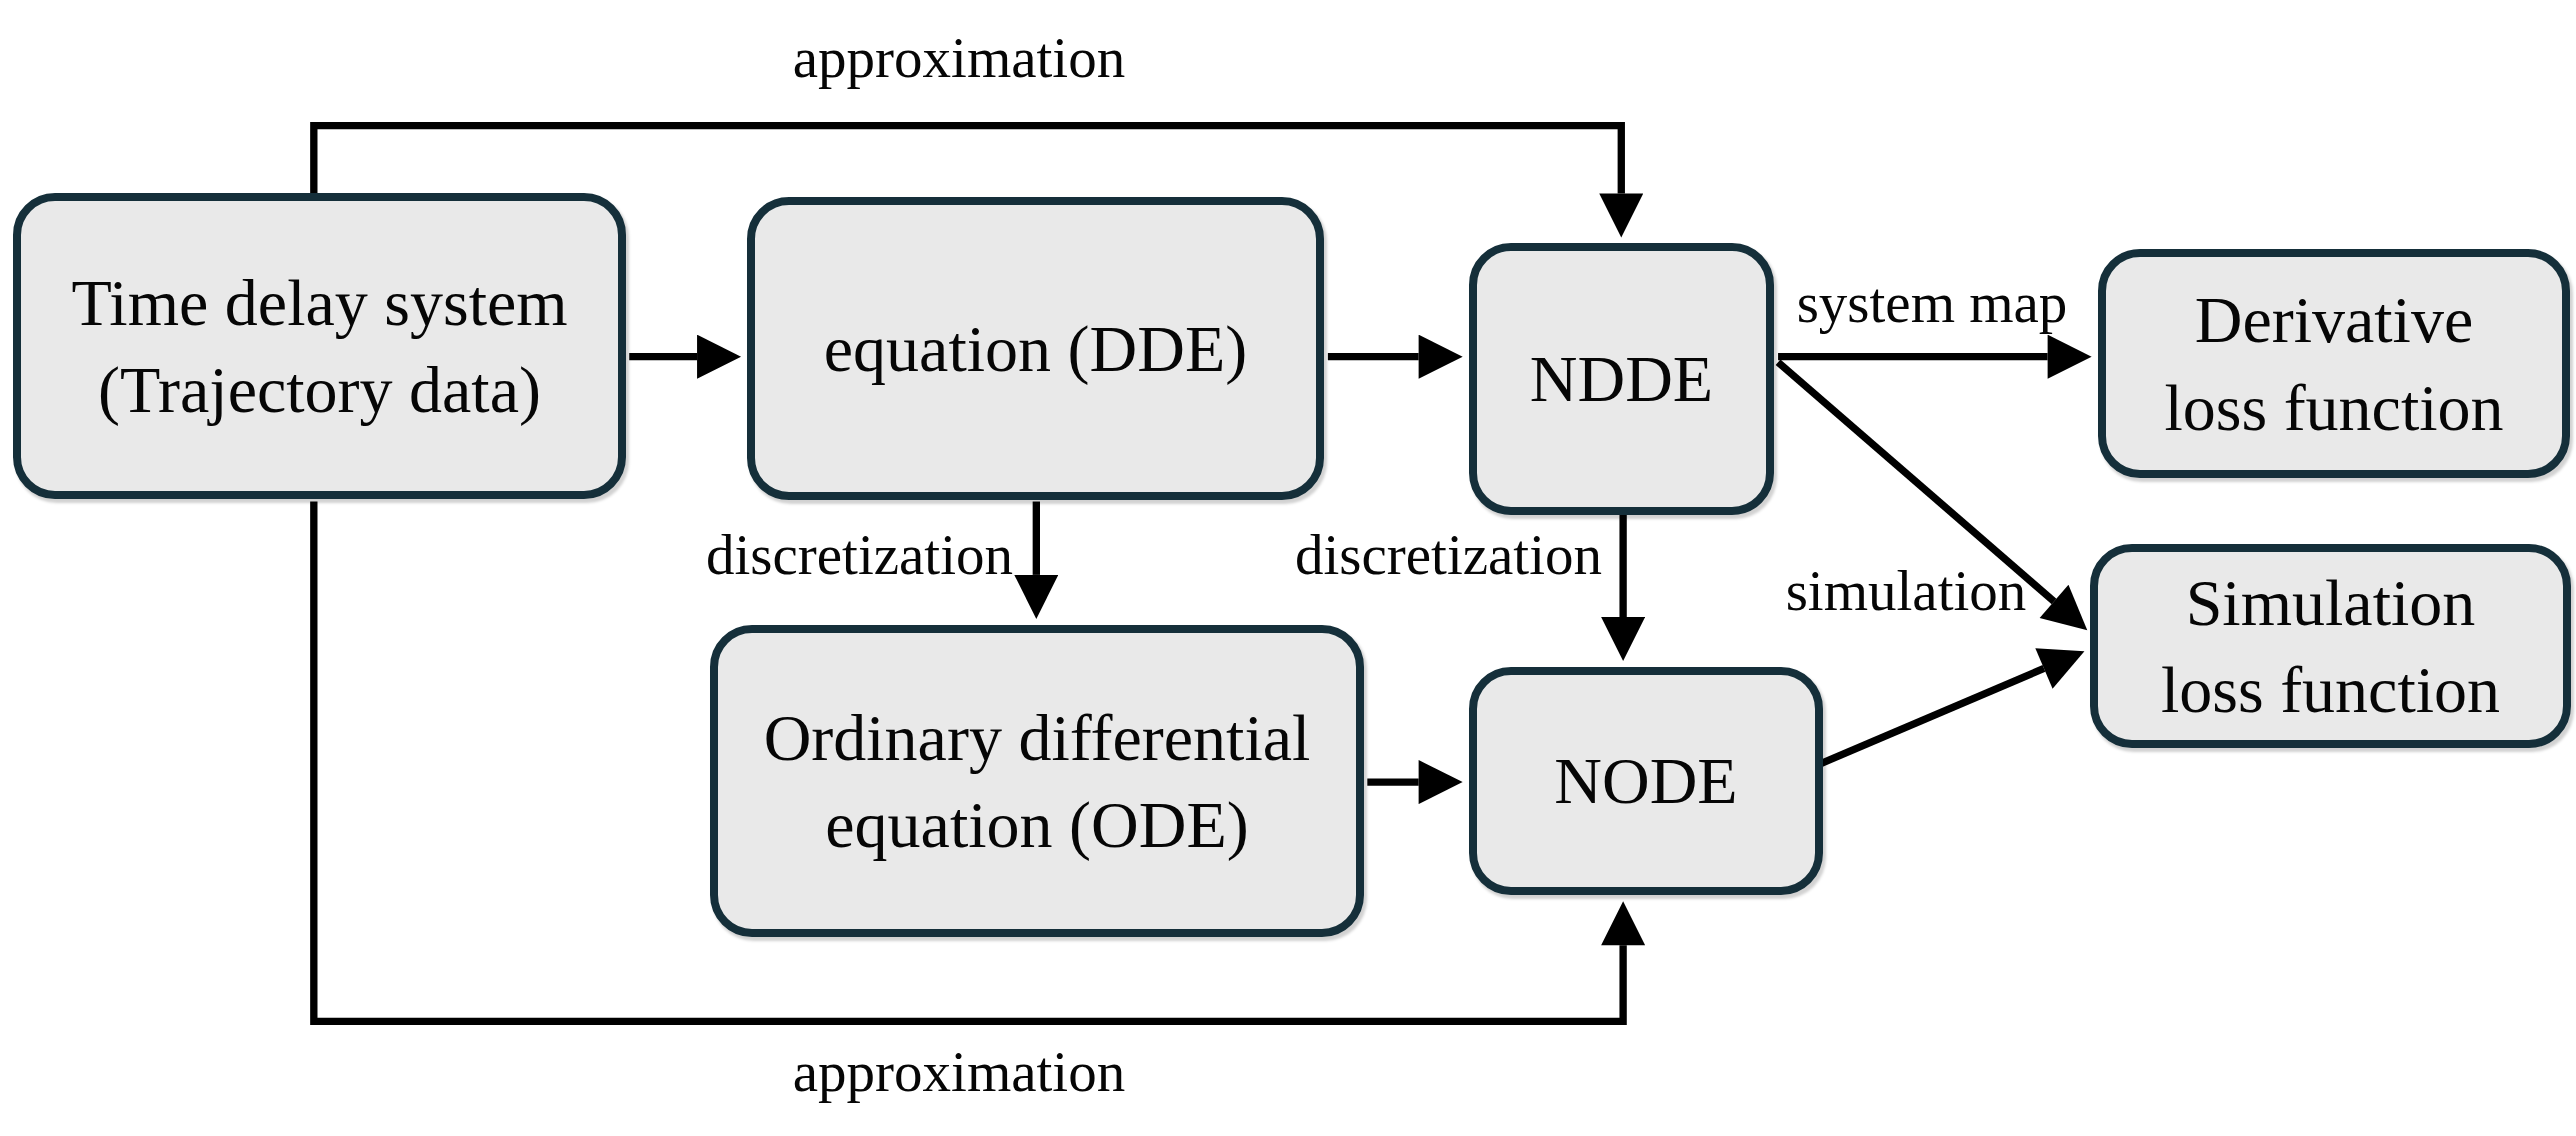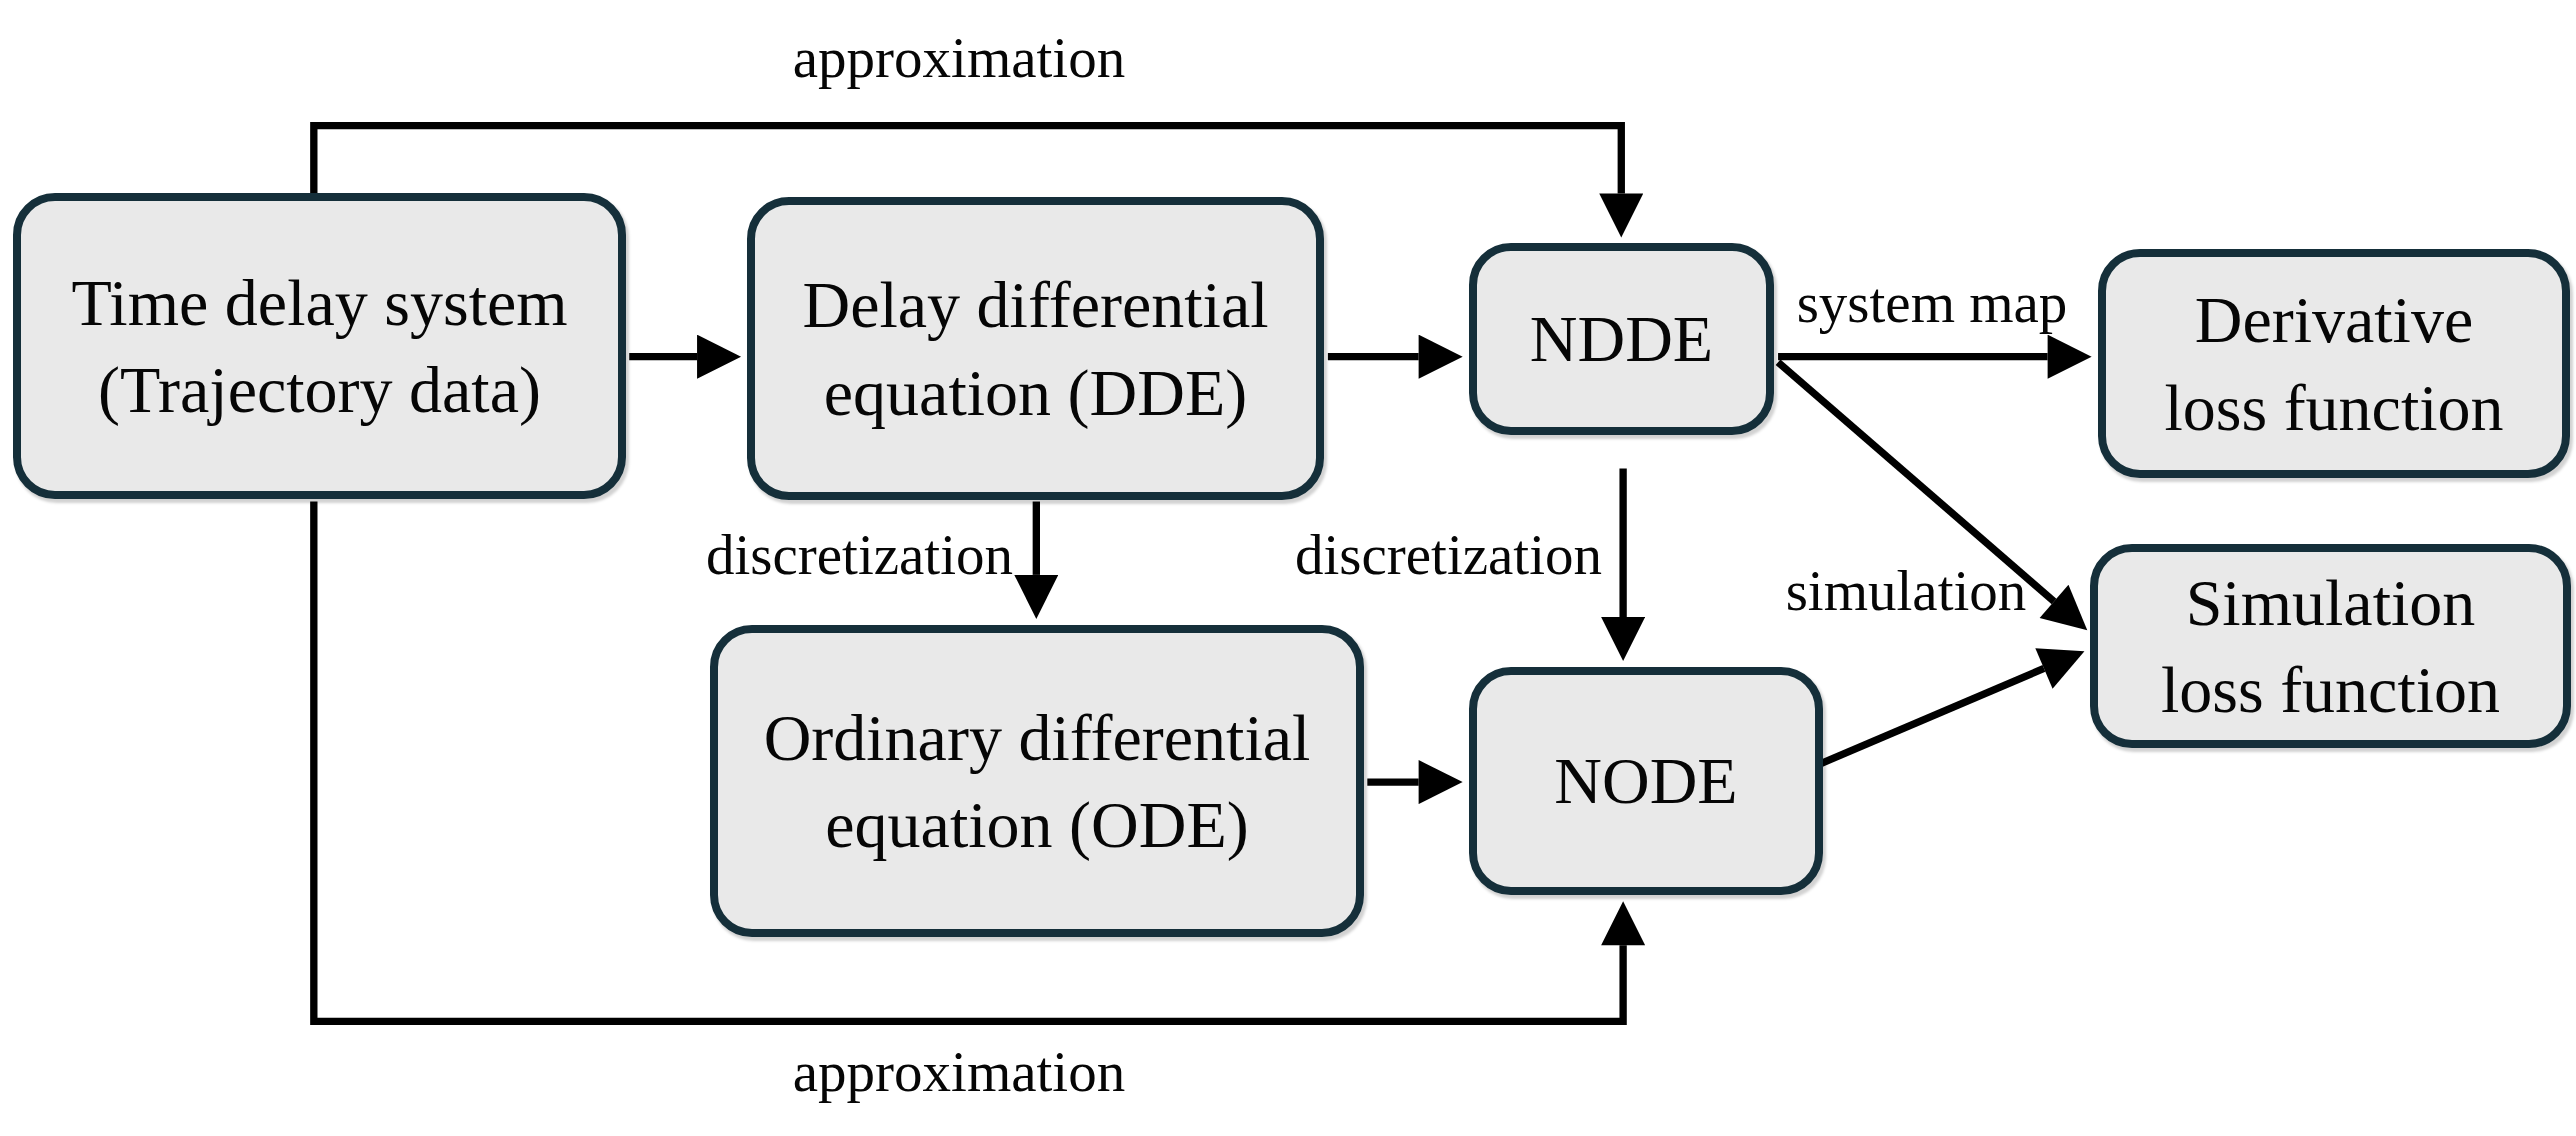--- a/index.html
+++ b/index.html
@@ -27,21 +27,21 @@
     border-radius:42px;
     display:flex;flex-direction:column;
     align-items:center;justify-content:center;
     text-align:center;
     font-size:66px;line-height:1.32;
     box-shadow:2.8px 3.7px 2.8px rgba(0,0,0,0.18);
   }
   .node span{display:block;white-space:nowrap;}
   #box-time-delay{left:13px;top:193px;width:613px;height:306px;align-items:center;}
   #box-dde       {left:747px;top:197px;width:577px;height:303px;}
-  #box-ndde      {left:1469px;top:243px;width:305px;height:192px;}
+  #box-ndde      {left:1469px;top:243px;width:305px;height:272px;}
   #box-deriv     {left:2098px;top:249px;width:472px;height:229px;}
   #box-ode       {left:710px;top:625px;width:654px;height:312px;}
   #box-node      {left:1469px;top:667px;width:354px;height:228px;}
   #box-sim       {left:2090px;top:544px;width:481px;height:204px;}
   .edge-label{
     position:absolute;
     font-size:57px;line-height:1.05;
     white-space:nowrap;
     color:var(--text);
   }
@@ -78,21 +78,20 @@
       <path d="M 342 547 L 342 1114 L 1770 1114 L 1770 1031" marker-end="url(#ah)"></path>
     </g>
   </svg>
 
   <div class="node" id="box-time-delay">
     <span>Time delay system</span>
     <span>(Trajectory data)</span>
   </div>
 
   <div class="node" id="box-dde">
-    <span>Delay differential</span>
     <span>equation (DDE)</span>
   </div>
 
   <div class="node" id="box-ndde">
     <span>NDDE</span>
   </div>
 
   <div class="node" id="box-deriv">
     <span>Derivative</span>
     <span>loss function</span>

